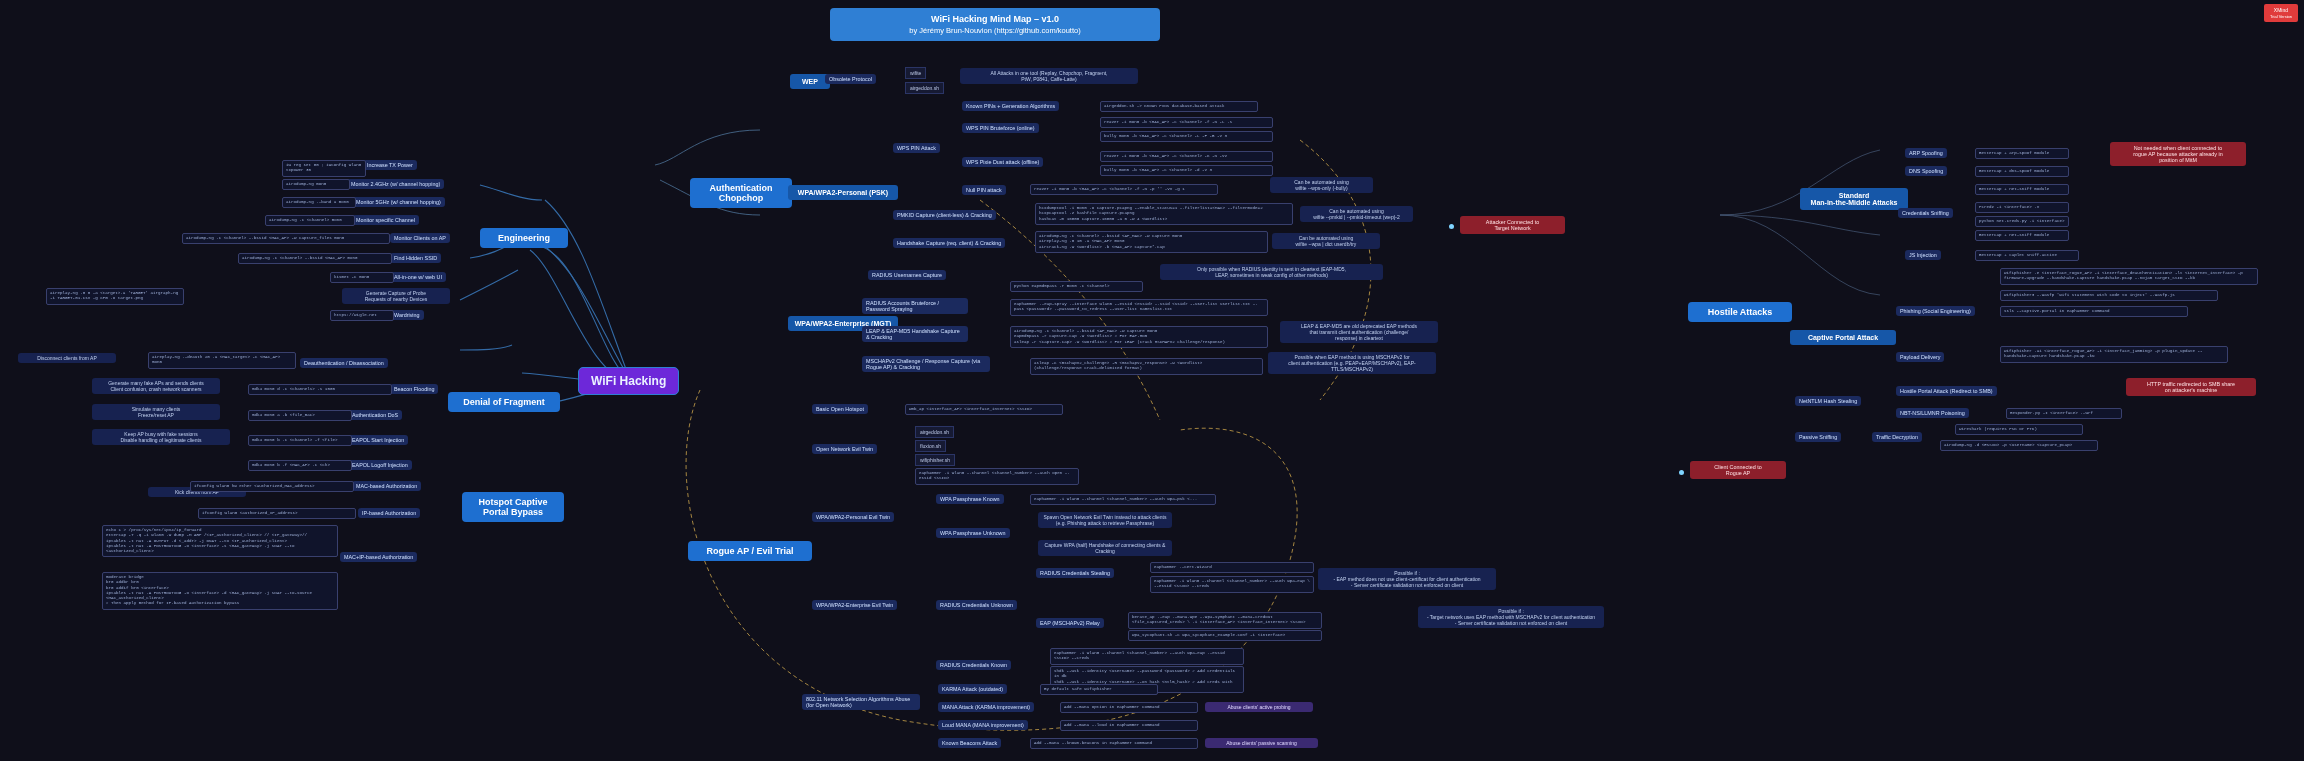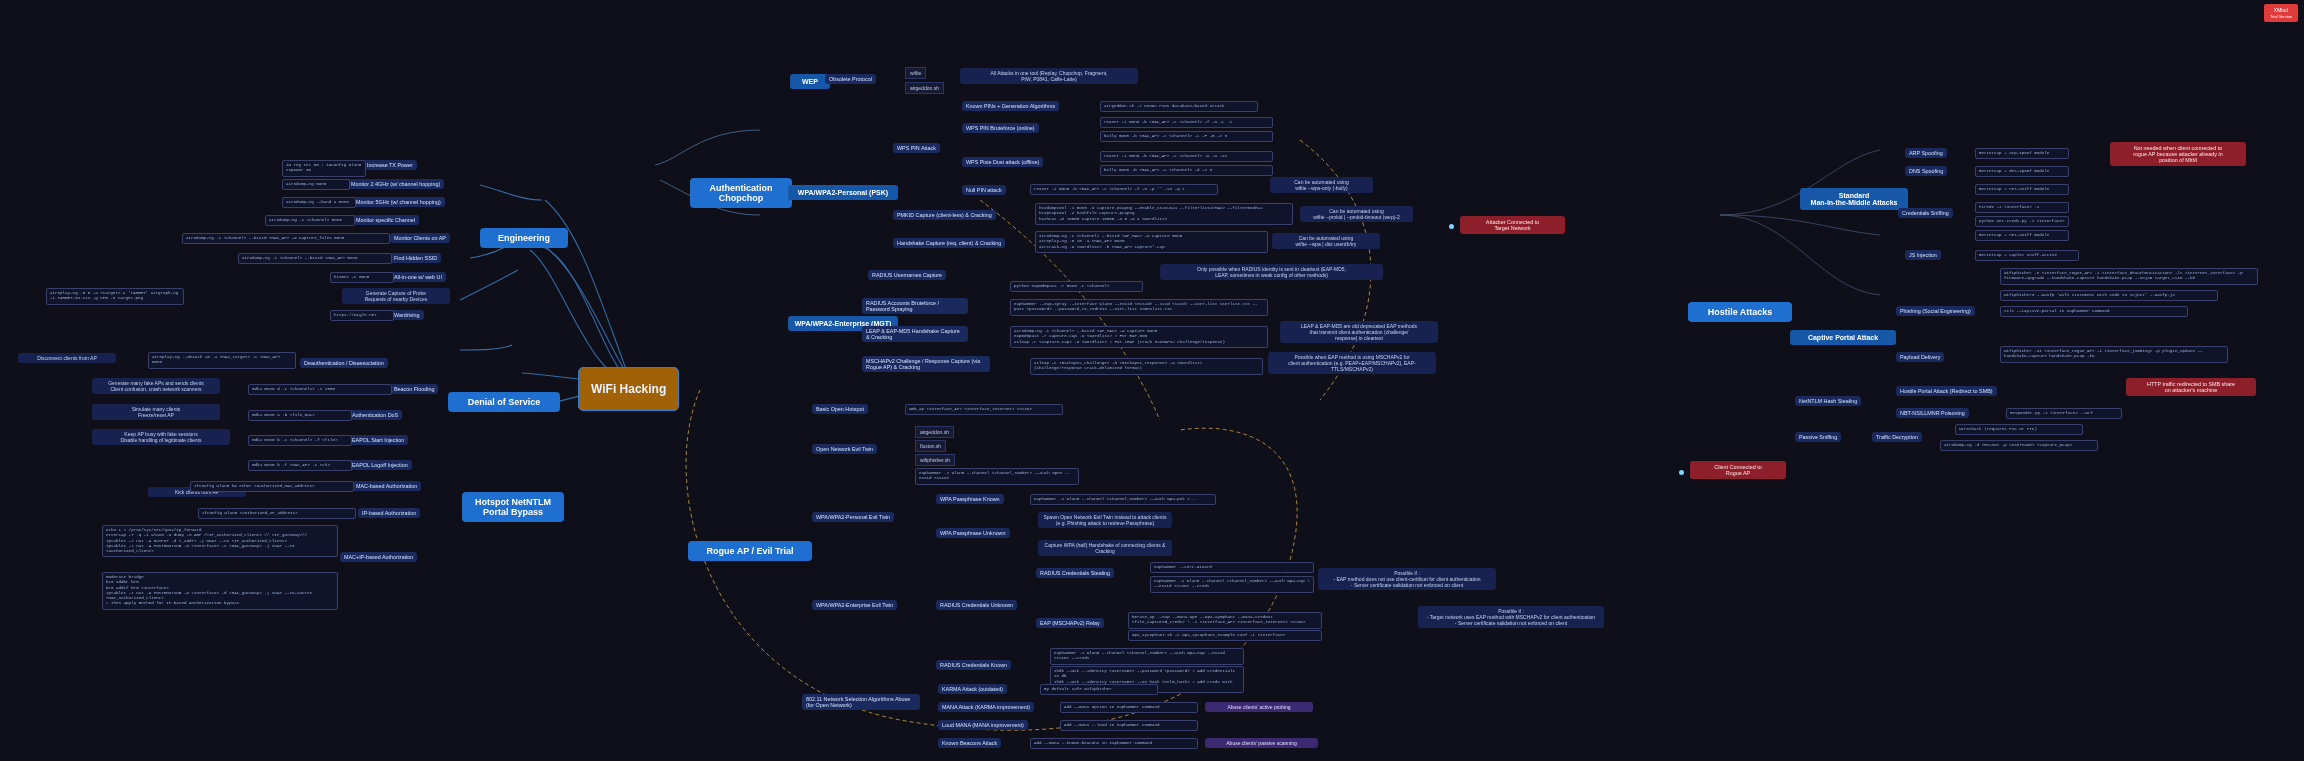--- a/index.html
+++ b/index.html
@@ -10,21 +10,21 @@
   .blue-big{background:#1e6fd0;color:#fff;font-size:9px;font-weight:bold;text-align:center;border-radius:4px;padding:5px 7px;}
   .blue-med{background:#1657a8;color:#fff;font-size:7px;font-weight:bold;text-align:center;border-radius:3px;padding:4px 5px;}
   .dark{background:#161a33;border:1px solid #2b3566;color:#bcc8e6;font-size:5px;padding:2px 4px;}
   .navy{background:#1b2a5e;color:#cfe0ff;font-size:5.4px;padding:2px 4px;border-radius:3px;}
   .navy2{background:#172250;color:#c3d2f0;font-size:5px;padding:2px 4px;border-radius:3px;}
   .red{background:#8d1f2b;color:#ffe2e5;font-size:5.4px;padding:3px 5px;border-radius:3px;text-align:center;}
   .purple{background:#3b2a72;color:#e0d8ff;font-size:5px;padding:2px 4px;border-radius:3px;}
   .code{background:#10142b;border:1px solid #39406e;color:#9fb0d8;font-size:4.2px;font-family:"Liberation Mono",monospace;padding:2px 3px;border-radius:2px;white-space:pre-line;line-height:1.25;}
   .dotc{position:absolute;width:5px;height:5px;border-radius:50%;background:#7fd4ff;}
   .xmind{position:absolute;right:6px;top:4px;background:#e03b3b;color:#fff;font-size:5px;text-align:center;border-radius:2px;padding:3px 6px;line-height:1.3;}
-  .center{position:absolute;background:#a16207;border:1px solid #2f7fd4;color:#eaf2ff;font-size:12px;font-weight:bold;border-radius:5px;padding:14px 12px;}
+  .center{position:absolute;background:#6d28d9;border:1px solid #2f7fd4;color:#eaf2ff;font-size:12px;font-weight:bold;border-radius:5px;padding:6px 12px;}
 </style>
 </head>
 <body>
 
 <div id="canvas">
 
   <svg class="links" viewBox="0 0 2304 761">
     <g fill="none" stroke="#3a7bbf" stroke-width="1.1" opacity="0.85">
       <path d="M630 380 C 600 300, 580 230, 545 200"></path>
       <path d="M630 380 C 600 330, 580 270, 537 240"></path>
@@ -46,32 +46,36 @@
       <path d="M980 200 C 1060 260, 1120 330, 1160 420"></path>
       <path d="M1300 140 C 1380 200, 1400 300, 1320 400"></path>
     </g>
     <g fill="none" stroke="#7fa6d8" stroke-width="0.7" opacity="0.5">
       <path d="M1720 215 C 1800 215, 1830 160, 1880 150"></path>
       <path d="M1720 215 C 1800 215, 1830 230, 1880 235"></path>
       <path d="M1720 215 C 1790 215, 1820 290, 1880 295"></path>
     </g>
   </svg>
 
+  <div class="title-box" style="left:830px;top:8px;width:310px;position:absolute;">
+    <div>WiFi Hacking Mind Map – v1.0</div>
+    <div style="font-weight:normal;font-size:7.5px;margin-top:2px;">by Jérémy Brun-Nouvion (https://github.com/koutto)</div>
+  </div>
 
   <div class="xmind">
     <div>XMind</div>
     <div style="font-size:4px;">Trial Version</div>
   </div>
 
   <div class="center" style="left:578px;top:367px;">WiFi Hacking</div>
 
   <div class="blue-big" style="position:absolute;left:690px;top:178px;width:88px;"><span>Authentication Chopchop</span></div>
   <div class="blue-big" style="position:absolute;left:480px;top:228px;width:74px;"><span>Engineering</span></div>
-  <div class="blue-big" style="position:absolute;left:448px;top:392px;width:98px;"><span>Denial of Service</span></div>
-  <div class="blue-big" style="position:absolute;left:462px;top:492px;width:88px;"><span>Hotspot NetNTLM Portal Bypass</span></div>
+  <div class="blue-big" style="position:absolute;left:448px;top:392px;width:98px;"><span>Denial of Fragment</span></div>
+  <div class="blue-big" style="position:absolute;left:462px;top:492px;width:88px;"><span>Hotspot Captive Portal Bypass</span></div>
   <div class="blue-big" style="position:absolute;left:688px;top:541px;width:110px;"><span>Rogue AP / Evil Trial</span></div>
   <div class="blue-big" style="position:absolute;left:1688px;top:302px;width:90px;"><span>Hostile Attacks</span></div>
 
   <div class="blue-med" style="position:absolute;left:790px;top:74px;width:30px;"><span>WEP</span></div>
   <div class="navy" style="position:absolute;left:825px;top:74px;"><span>Obsolete Protocol</span></div>
   <div class="dark" style="position:absolute;left:905px;top:67px;"><span>wifite</span></div>
   <div class="dark" style="position:absolute;left:905px;top:82px;"><span>airgeddon.sh</span></div>
   <div class="navy2" style="position:absolute;left:960px;top:68px;width:170px;white-space:pre-line;text-align:center;"><span>All Attacks in one tool (Replay, Chopchop, Fragment,
 PtW, P0841, Caffe-Latte)</span></div>
 

